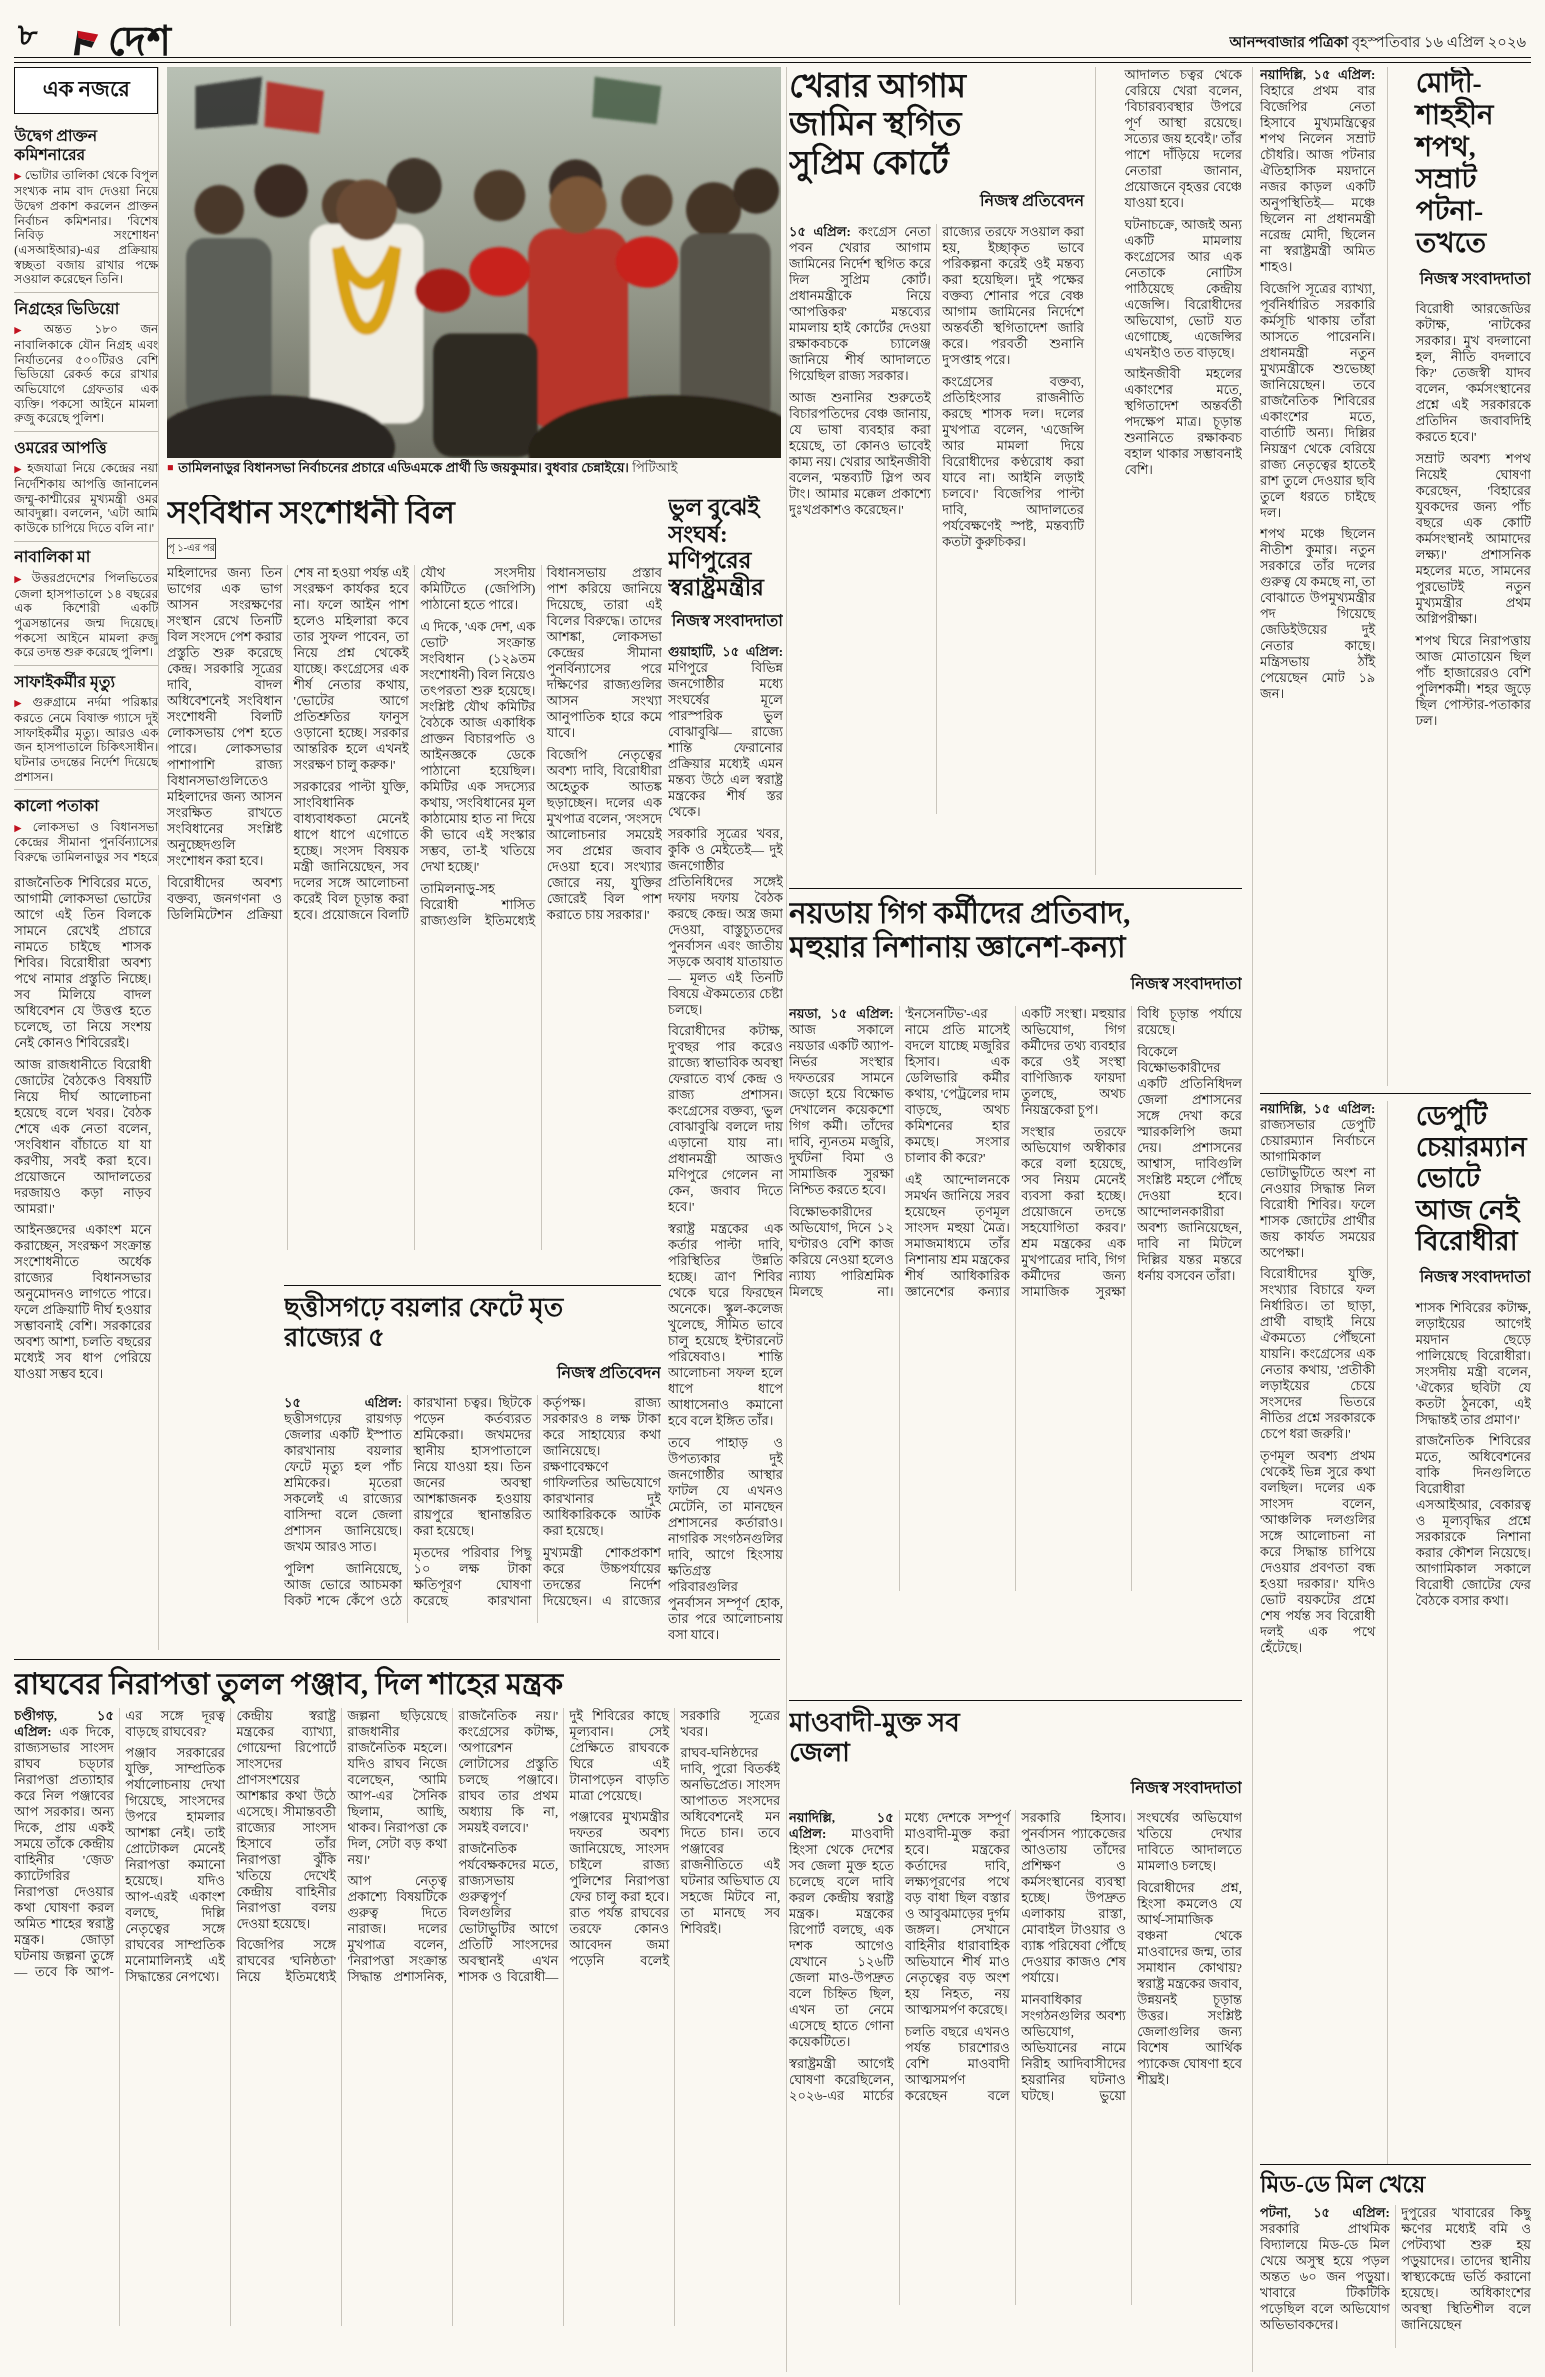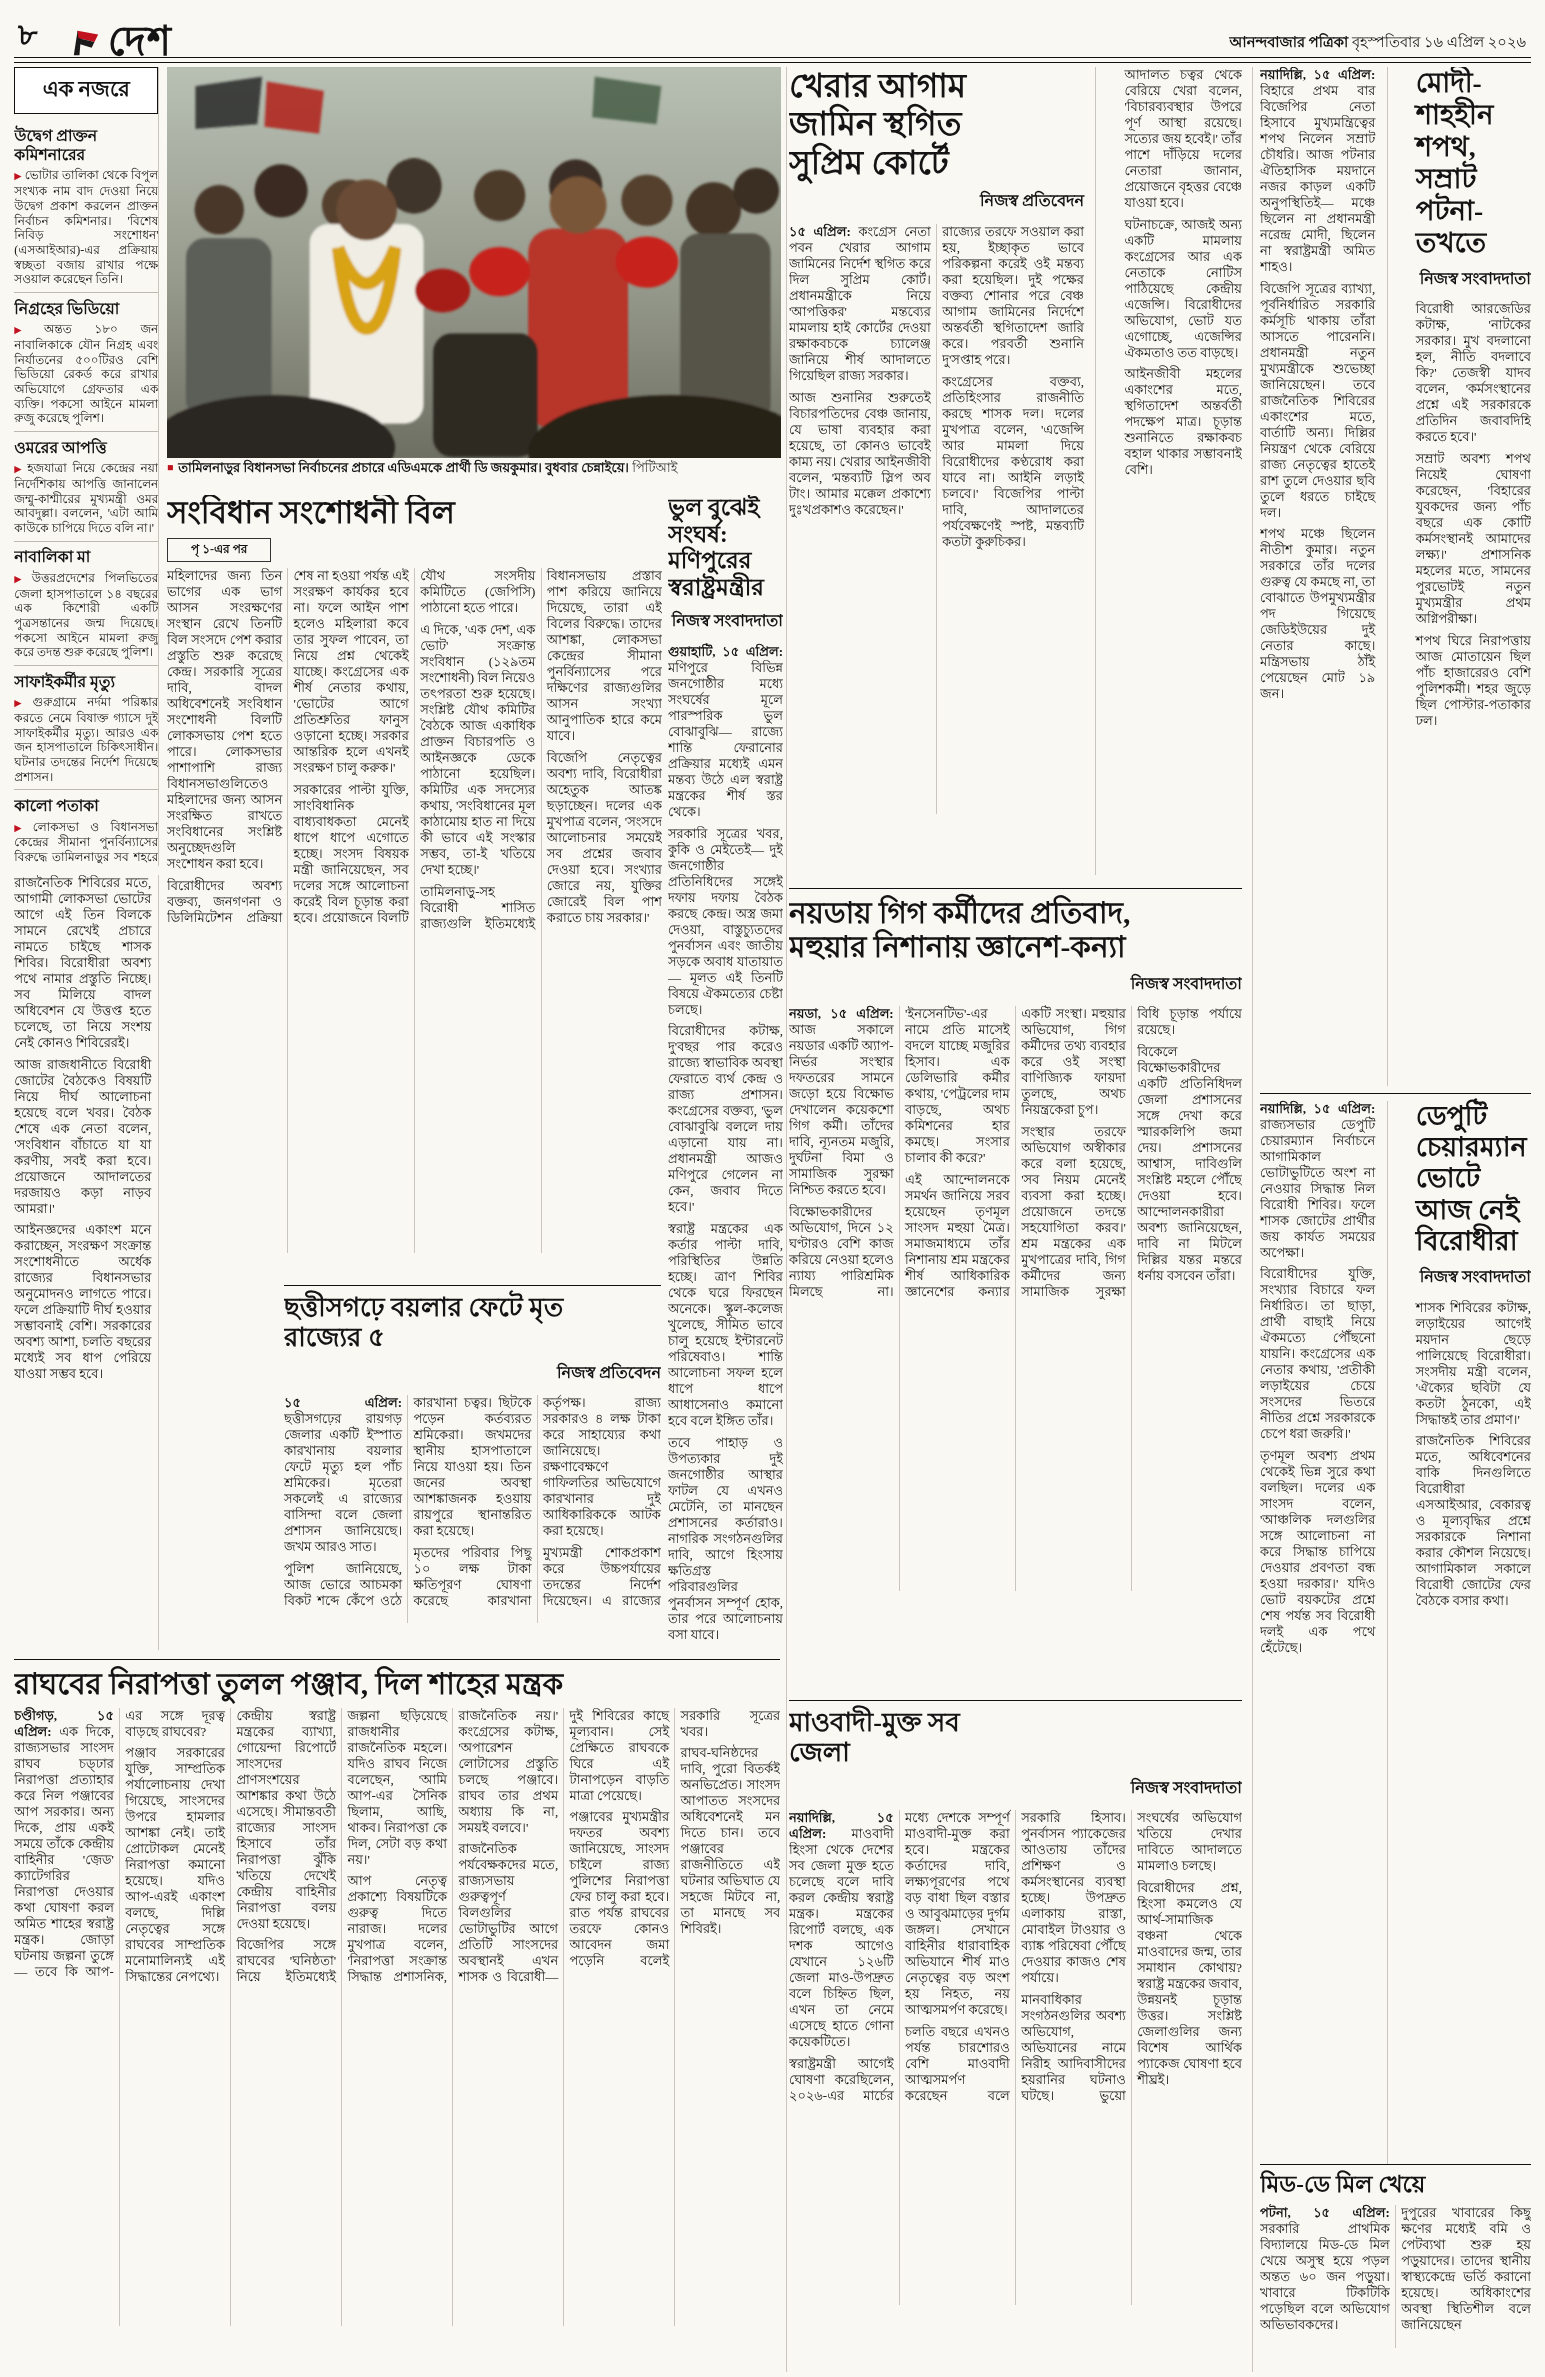--- a/index.html
+++ b/index.html
@@ -17,22 +17,22 @@
   .vline{position:absolute;top:67px;bottom:16.6px;width:0;border-left:0.5px solid #c9c5bc;}
   
   .art{position:absolute;overflow:hidden;}
   .hl{font-weight:bold;line-height:1.16;margin:0 0 6.7px 0;}
   .byline{font-size:16px;font-weight:bold;text-align:right;margin:4.8px 0 8.6px 0;}
   .body-text{font-size:13px;line-height:16px;text-align:justify;}
   .body-text p,.body-text .para{margin:0 0 5.7px 0;}
   .body-text strong{font-weight:bold;}
   .cols{column-gap:11.4px;column-rule:0.5px solid #c9c5bc;}
   .c2{column-count:2;} .c3{column-count:3;} .c4{column-count:4;} .c7{column-count:7;}
-  .jump{display:inline-block;font-size:12px;font-weight:bold;border:1px solid #333;
-        padding:1px 23px;margin:0 0 6.7px 0;}
+  .jump{display:inline-block;font-size:10px;font-weight:normal;border:1px solid #333;
+        padding:1px 0;margin:0 0 6.7px 0;}
   .topline{border-top:1.4px solid #111;padding-top:6.7px;}
   .flex2{display:flex;gap:11.4px;}
   .flex2 .fcol{flex:1;min-width:0;}
   .flex2 .fcol + .fcol{border-left:0.5px solid #c9c5bc;padding-left:28px;}
   
   .glance{position:absolute;left:14.3px;top:67px;width:144px;height:799px;overflow:hidden;
           border-right:0.5px solid #c9c5bc;padding-right:0;}
   .glance-title{font-size:21px;font-weight:bold;border:1.4px solid #111;text-align:center;
                 padding:4.8px 0;margin:0 0 6.7px 0;background:#fff;}
   .glance-item{border-top:0.5px solid #bdb9b0;padding:6.7px 0 4.8px 0;}
@@ -221,21 +221,21 @@
           <div>
               <p class="para">আজ শুনানির শুরুতেই বিচারপতিদের বেঞ্চ জানায়, যে ভাষা ব্যবহার করা হয়েছে, তা কোনও ভাবেই কাম্য নয়। খেরার আইনজীবী বলেন, 'মন্তব্যটি স্লিপ অব টাং। আমার মক্কেল প্রকাশ্যে দুঃখপ্রকাশও করেছেন।'</p>
               <p class="para">রাজ্যের তরফে সওয়াল করা হয়, ইচ্ছাকৃত ভাবে পরিকল্পনা করেই ওই মন্তব্য করা হয়েছিল। দুই পক্ষের বক্তব্য শোনার পরে বেঞ্চ আগাম জামিনের নির্দেশে অন্তর্বর্তী স্থগিতাদেশ জারি করে। পরবর্তী শুনানি দু'সপ্তাহ পরে।</p>
               <p class="para">কংগ্রেসের বক্তব্য, প্রতিহিংসার রাজনীতি করছে শাসক দল। দলের মুখপাত্র বলেন, 'এজেন্সি আর মামলা দিয়ে বিরোধীদের কণ্ঠরোধ করা যাবে না। আইনি লড়াই চলবে।' বিজেপির পাল্টা দাবি, আদালতের পর্যবেক্ষণেই স্পষ্ট, মন্তব্যটি কতটা কুরুচিকর।</p>
             </div>
         </div>
       </div>
       <div class="fcol body-text" style="height:808px">
         <div>
             <p class="para">আদালত চত্বর থেকে বেরিয়ে খেরা বলেন, 'বিচারব্যবস্থার উপরে পূর্ণ আস্থা রয়েছে। সত্যের জয় হবেই।' তাঁর পাশে দাঁড়িয়ে দলের নেতারা জানান, প্রয়োজনে বৃহত্তর বেঞ্চে যাওয়া হবে।</p>
-            <p class="para">ঘটনাচক্রে, আজই অন্য একটি মামলায় কংগ্রেসের আর এক নেতাকে নোটিস পাঠিয়েছে কেন্দ্রীয় এজেন্সি। বিরোধীদের অভিযোগ, ভোট যত এগোচ্ছে, এজেন্সির ঐকমতাও তত বাড়ছে।</p>
+            <p class="para">ঘটনাচক্রে, আজই অন্য একটি মামলায় কংগ্রেসের আর এক নেতাকে নোটিস পাঠিয়েছে কেন্দ্রীয় এজেন্সি। বিরোধীদের অভিযোগ, ভোট যত এগোচ্ছে, এজেন্সির এখনইাও তত বাড়ছে।</p>
             <p class="para">আইনজীবী মহলের একাংশের মতে, স্থগিতাদেশ অন্তর্বর্তী পদক্ষেপ মাত্র। চূড়ান্ত শুনানিতে রক্ষাকবচ বহাল থাকার সম্ভাবনাই বেশি।</p>
           </div>
       </div>
     </div>
   </section>
 
   <section class="art topline" style="left:789px;top:888px;width:453px;height:805px">
     <h1 class="hl" style="font-size:29.5px;max-width:380px">নয়ডায় গিগ কর্মীদের প্রতিবাদ, মহুয়ার নিশানায় জ্ঞানেশ-কন্যা</h1>
     <div class="byline">নিজস্ব সংবাদদাতা</div>
     <div class="body-text cols c4" style="height:585px">

